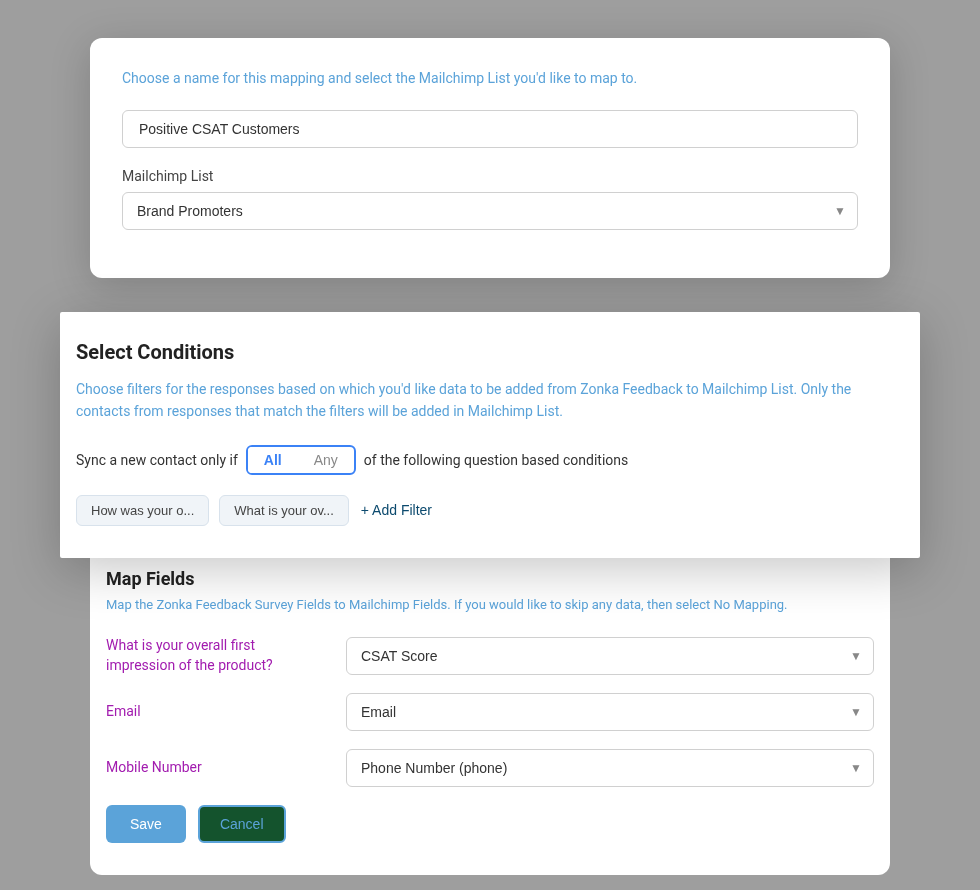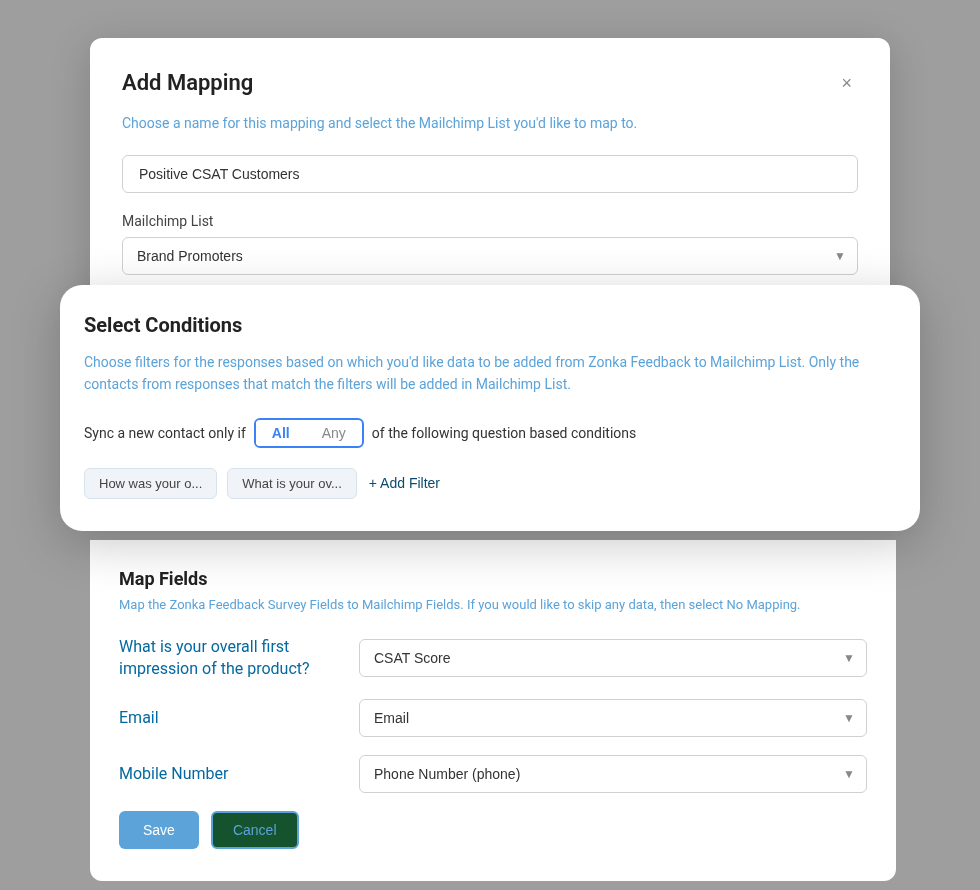--- a/index.html
+++ b/index.html
@@ -96,27 +96,27 @@
       top: 50%;
       transform: translateY(-50%);
       pointer-events: none;
       color: #888;
       font-size: 12px;
     }
 
     
     .modal-conditions {
       position: absolute;
-      top: 285px;
+      top: 312px;
       left: 60px;
       right: 60px;
       background: #fff;
-      border-radius: 22px;
+      border-radius: 2px;
       box-shadow: 0 12px 50px rgba(0,0,0,0.22);
-      padding: 28px 24px 32px;
+      padding: 28px 16px 32px;
       z-index: 10;
     }
 
     .conditions-title {
       font-size: 20px;
       font-weight: 700;
       color: #222;
       margin-bottom: 14px;
     }
 
@@ -191,24 +191,24 @@
       font-size: 14px;
       cursor: pointer;
       padding: 4px 2px;
     }
 
     
     .map-fields-section {
       position: absolute;
       top: 540px;
       left: 90px;
-      right: 84px;
+      right: 90px;
       background: #fff;
       border-radius: 0 0 12px 12px;
-      padding: 28px 29px 32px;
+      padding: 28px 16px 32px;
       z-index: 1;
     }
 
     .map-fields-title {
       font-size: 18px;
       font-weight: 700;
       color: #222;
       margin-bottom: 8px;
     }
 
@@ -219,22 +219,22 @@
     }
 
     .field-row {
       display: flex;
       align-items: center;
       margin-bottom: 18px;
       gap: 20px;
     }
 
     .field-row-label {
-      font-size: 16px;
-      color: #0369a1;
+      font-size: 14px;
+      color: #a21caf;
       width: 220px;
       flex-shrink: 0;
       line-height: 1.4;
     }
 
     .field-row-select {
       flex: 1;
       position: relative;
     }
 
@@ -286,24 +286,20 @@
       padding: 9px 20px;
       font-size: 14px;
       font-weight: 500;
       cursor: pointer;
     }
   </style>
 </head>
 <body>
 
 <div class="modal-add-mapping">
-  <div class="modal-header">
-    <span class="modal-title">Add Mapping</span>
-    <button class="close-btn">×</button>
-  </div>
   <p class="modal-subtitle">Choose a name for this mapping and select the Mailchimp List you'd like to map to.</p>
 
   <div>
     <input type="text" class="text-input" value="Positive CSAT Customers" style="">
   </div>
 
   <div>
     <div class="field-label">Mailchimp List</div>
     <div class="select-wrapper">
       <select class="select-input">

